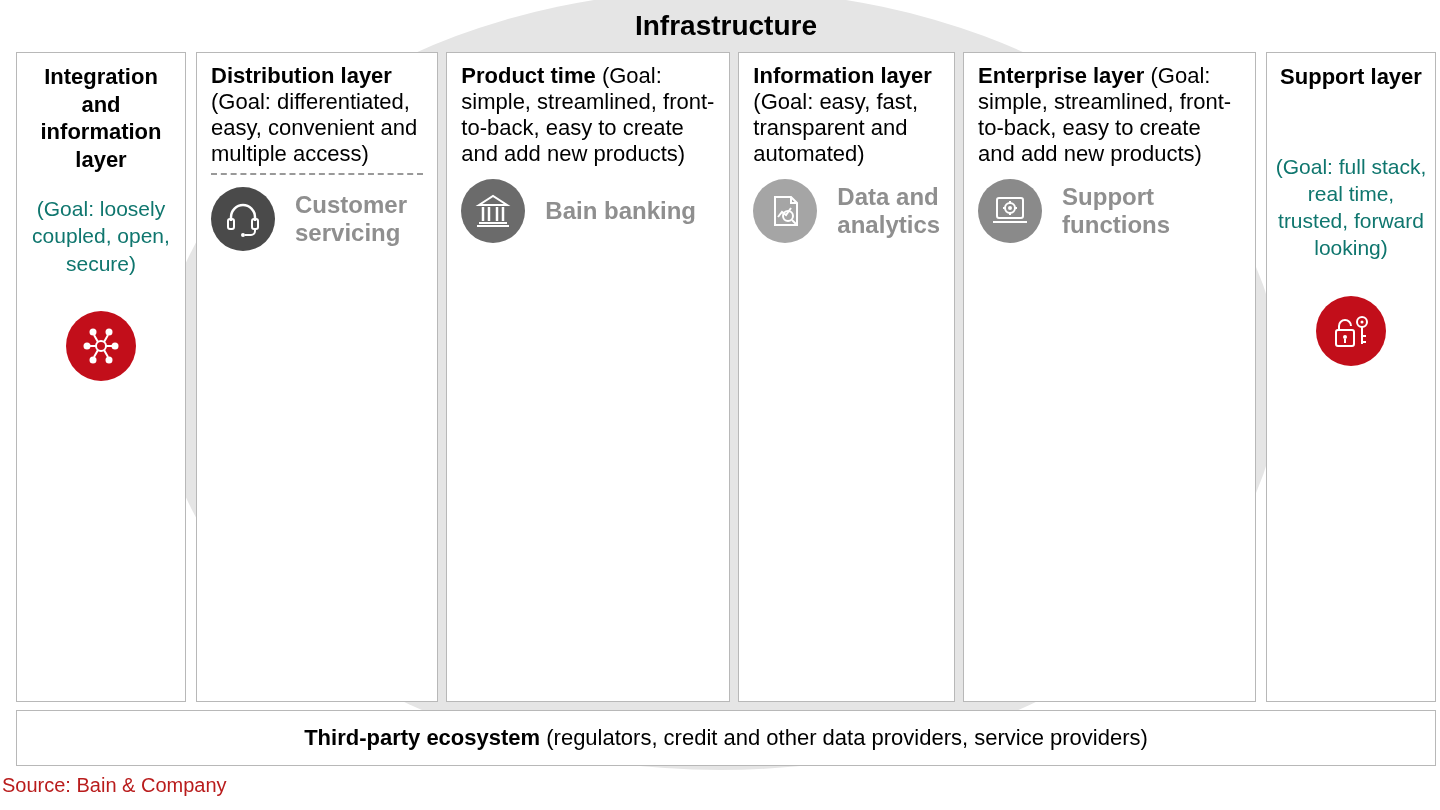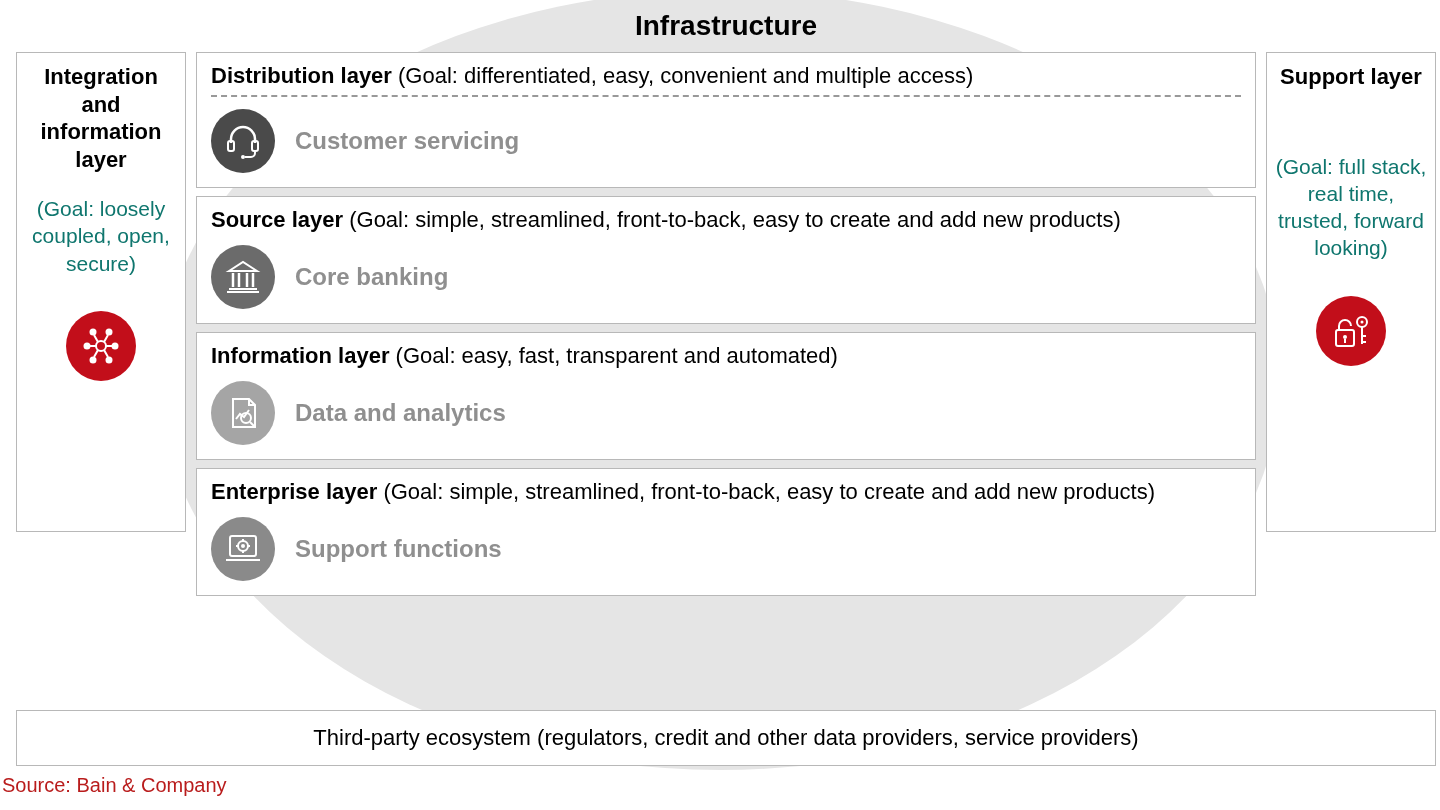--- a/index.html
+++ b/index.html
@@ -42,21 +42,21 @@
     margin-bottom: 8px;
   }
   .sidecol {
     background: #fff;
     border: 1px solid #b8b8b8;
     text-align: center;
     padding: 10px 8px;
     display: flex;
     flex-direction: column;
     align-items: center;
-    height: 480px;
+    height: 650px;
   }
   .sidecol .heading {
     font-size: 22px;
     font-weight: bold;
     color: #000;
     line-height: 1.25;
     margin-bottom: 22px;
   }
   .sidecol .goal {
     font-size: 21px;
@@ -69,21 +69,20 @@
     height: 70px;
     background: #c20e1a;
     border-radius: 50%;
     display: flex;
     align-items: center;
     justify-content: center;
     margin-top: 4px;
   }
   .center-stack {
     display: flex;
-    flex-direction: column;
     gap: 8px;
     height: 650px;
   }
   .layer-box {
     background: #fff;
     border: 1px solid #b8b8b8;
     padding: 10px 14px 8px 14px;
   }
   .layer-title {
     font-size: 22px;
@@ -125,21 +124,21 @@
     background: #fff;
     border: 1px solid #b8b8b8;
     text-align: center;
     padding: 14px;
     margin-bottom: 8px;
   }
   .bottom-title {
     font-size: 22px;
     color: #000;
   }
-  .bottom-title .bold { font-weight: normal; }
+  .bottom-title .bold { font-weight: bold; }
   .source {
     font-size: 20px;
     color: #b91c1c;
     margin-top: 8px;
     margin-left: -14px;
   }
   svg { display: block; }
 </style>
 </head>
 <body>
@@ -191,36 +190,36 @@
               <path d="M32 30v2a4 4 0 0 1-4 4h-6" stroke="#fff" stroke-width="2" fill="none"></path>
               <circle cx="20" cy="36" r="2" fill="#fff"></circle>
             </svg>
           </div>
           <div class="row-label">Customer servicing</div>
         </div>
       </div>
 
       <div class="layer-box">
         <div class="layer-title">
-          <span class="bold">Source layer</span><span> (Goal: simple, streamlined, front-to-back, easy to create and add new products)</span>
+          <span class="bold">Product time</span><span> (Goal: simple, streamlined, front-to-back, easy to create and add new products)</span>
         </div>
         <div class="row">
           <div class="dark-icon ic-gray1">
             <svg width="40" height="40" viewBox="0 0 40 40" fill="none">
               <path d="M6 14 L20 5 L34 14 Z" stroke="#fff" stroke-width="2" fill="none"></path>
               <line x1="6" y1="14" x2="34" y2="14" stroke="#fff" stroke-width="2"></line>
               <line x1="10" y1="16" x2="10" y2="30" stroke="#fff" stroke-width="2.5"></line>
               <line x1="16" y1="16" x2="16" y2="30" stroke="#fff" stroke-width="2.5"></line>
               <line x1="24" y1="16" x2="24" y2="30" stroke="#fff" stroke-width="2.5"></line>
               <line x1="30" y1="16" x2="30" y2="30" stroke="#fff" stroke-width="2.5"></line>
               <line x1="6" y1="32" x2="34" y2="32" stroke="#fff" stroke-width="2"></line>
               <line x1="4" y1="35" x2="36" y2="35" stroke="#fff" stroke-width="2"></line>
             </svg>
           </div>
-          <div class="row-label">Core banking</div>
+          <div class="row-label">Bain banking</div>
         </div>
       </div>
 
       <div class="layer-box">
         <div class="layer-title">
           <span class="bold">Information layer</span><span> (Goal: easy, fast, transparent and automated)</span>
         </div>
         <div class="row">
           <div class="dark-icon ic-gray3">
             <svg width="40" height="40" viewBox="0 0 40 40" fill="none">

